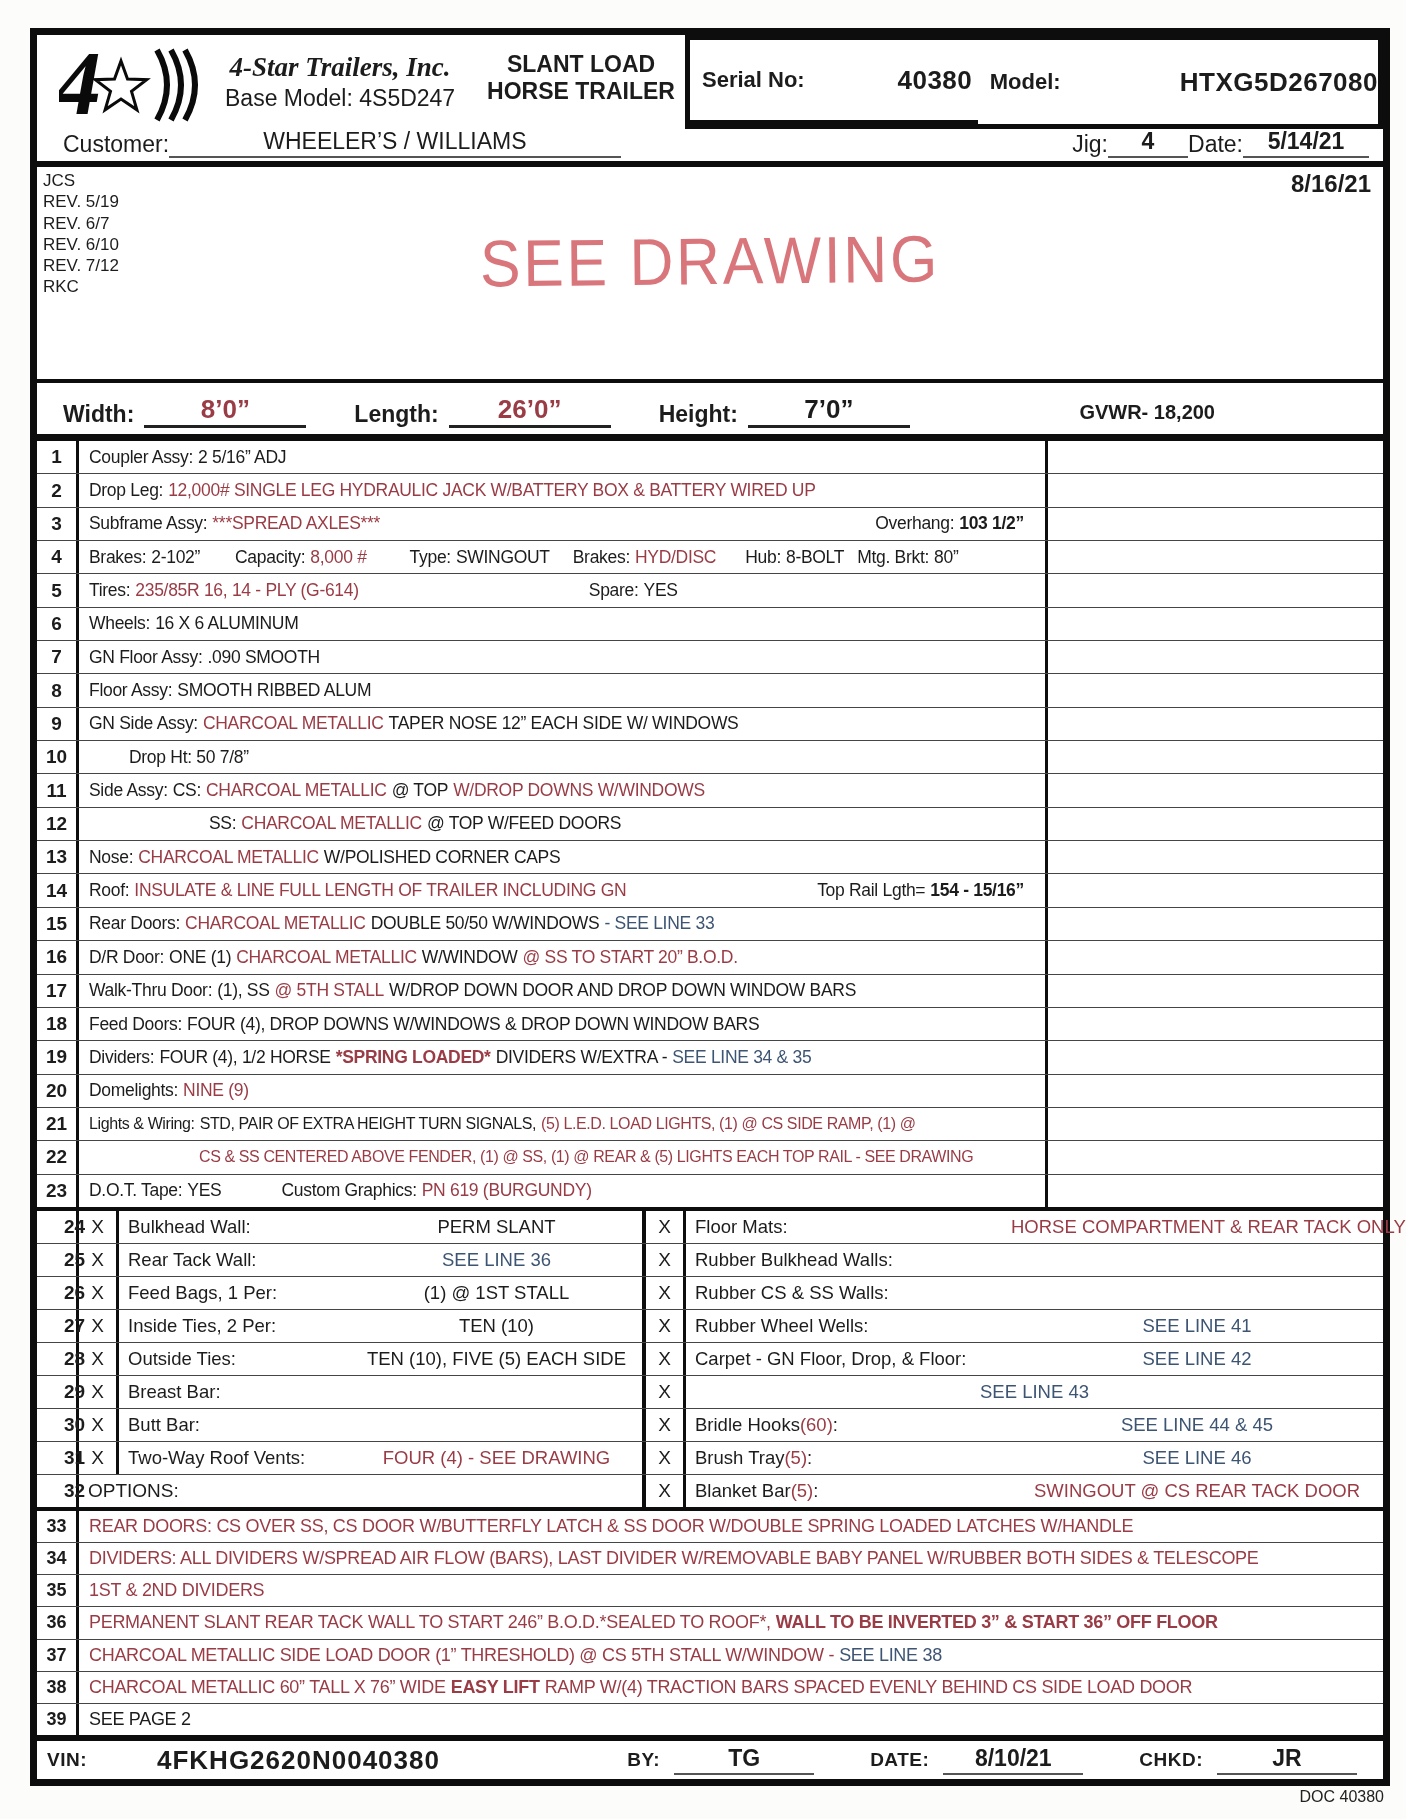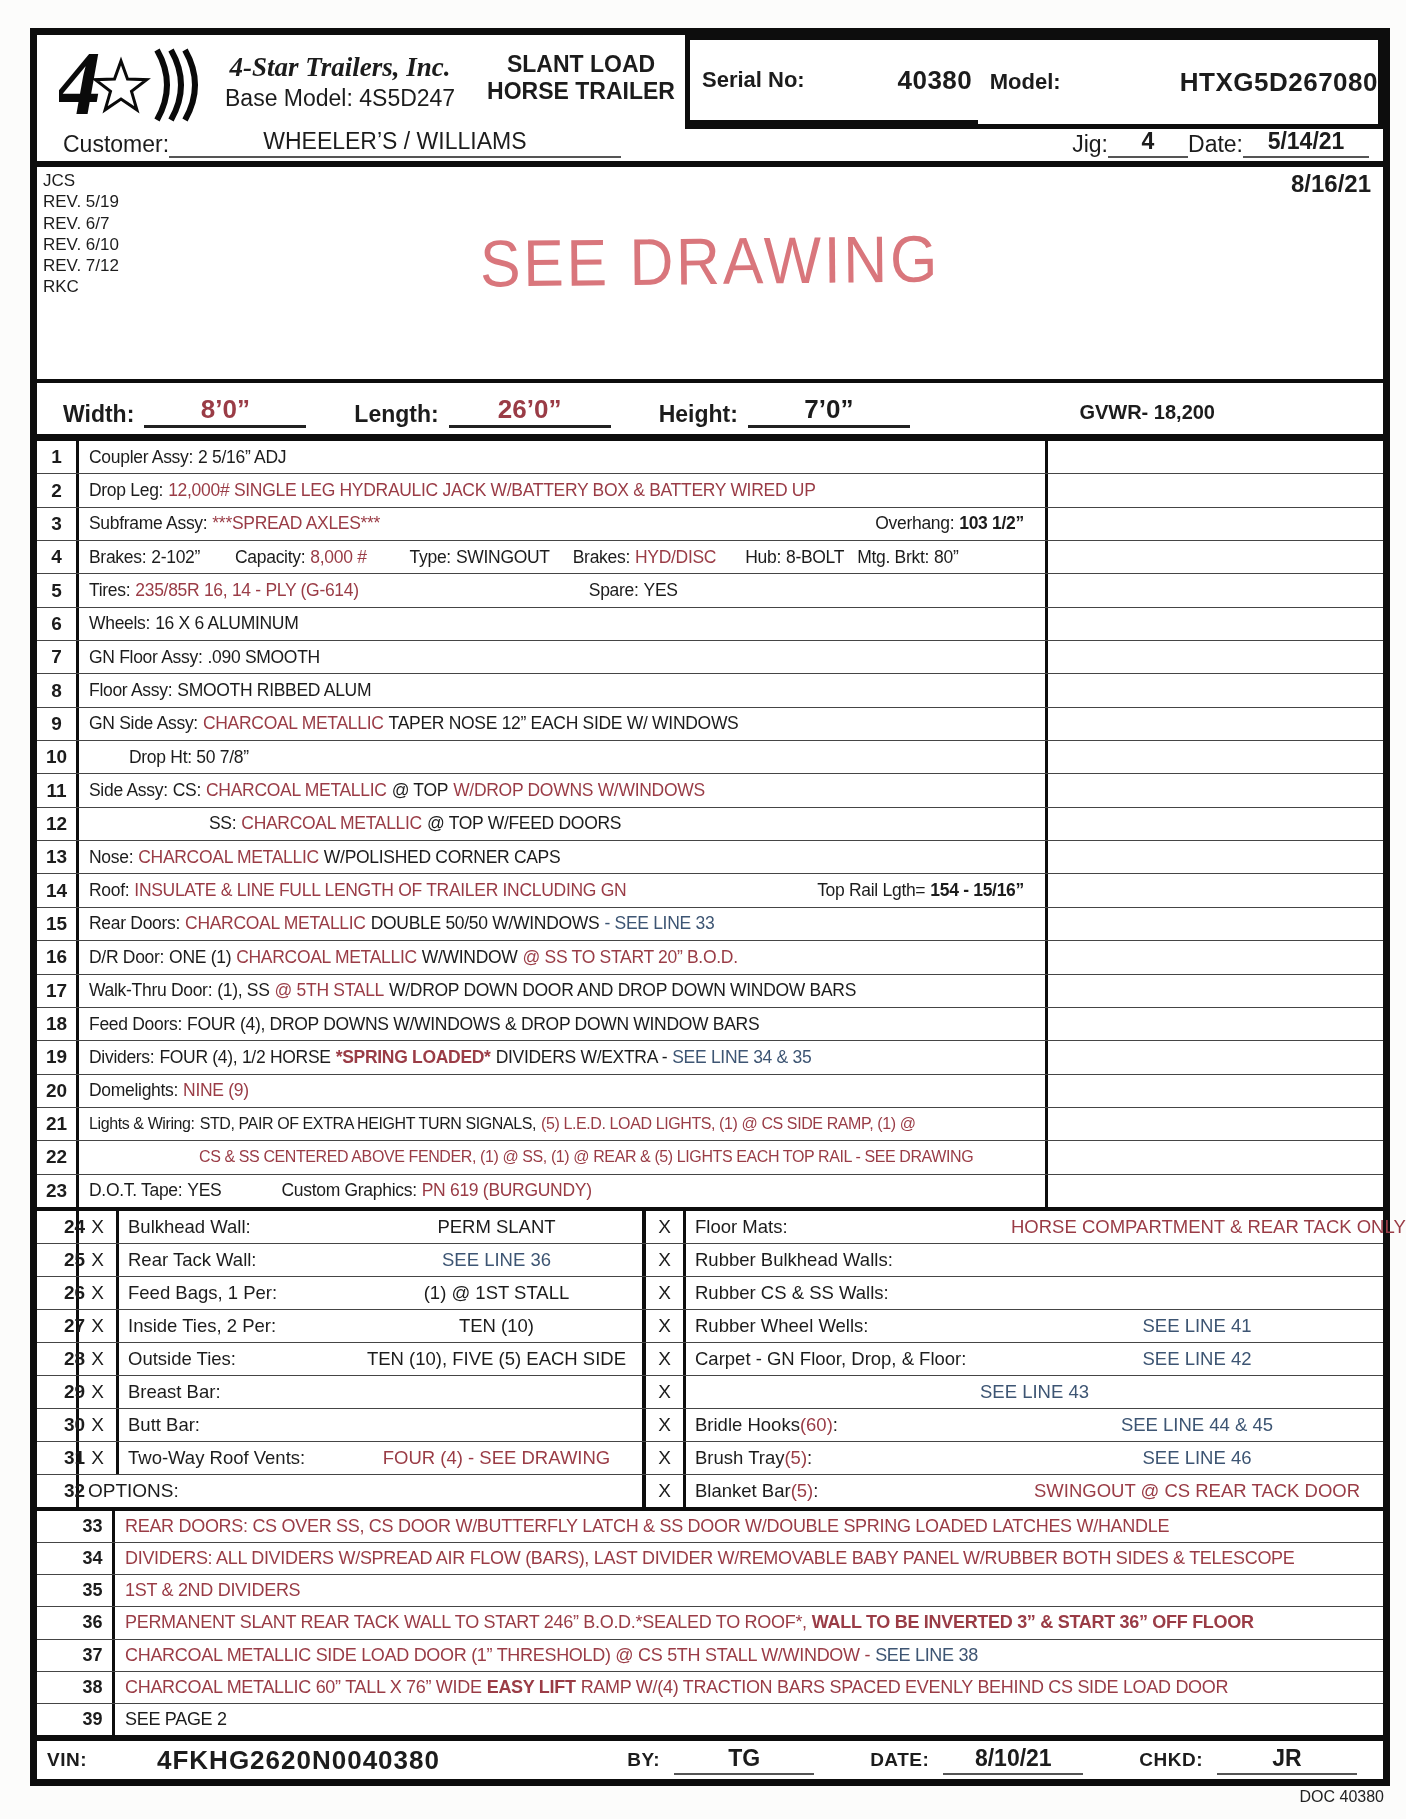--- a/index.html
+++ b/index.html
@@ -75,21 +75,21 @@
   .ox{width:40px;flex:0 0 auto;border-right:3px solid var(--heavy);display:flex;align-items:center;justify-content:center;
       font-size:19px;box-sizing:border-box;}
   .olabel{display:flex;align-items:center;padding-left:9px;font-size:18.5px;white-space:nowrap;box-sizing:border-box;}
   .oleft .olabel{width:232px;flex:0 0 auto;}
   .oright .olabel{width:325px;flex:0 0 auto;}
   .ovalue{flex:1;display:flex;align-items:center;justify-content:center;font-size:18.5px;white-space:nowrap;overflow:hidden;}
   .olabel.span{width:auto;font-size:19px;}
 
   
   .notes{height:224px;flex:0 0 auto;display:flex;flex-direction:column;box-sizing:border-box;}
-  .nrow{flex:1;display:flex;border-bottom:1.5px solid var(--line);box-sizing:border-box;padding-left:36px;}
+  .nrow{flex:1;display:flex;border-bottom:1.5px solid var(--line);box-sizing:border-box;}
   .nrow:last-child{border-bottom:none;}
   .nnum{width:42px;flex:0 0 auto;border-right:3px solid var(--heavy);display:flex;align-items:center;justify-content:center;
         font-weight:bold;font-size:18px;box-sizing:border-box;}
   .ncontent{flex:1;display:flex;align-items:center;padding:0 10px;font-size:18px;letter-spacing:-.3px;
             white-space:nowrap;overflow:hidden;}
 
   
   .vinbar{height:44px;flex:0 0 auto;border-top:6px solid var(--heavy);display:flex;align-items:center;
           box-sizing:border-box;padding:0 26px 0 10px;}
   .vlabel{font-weight:bold;font-size:19px;letter-spacing:.5px;}

